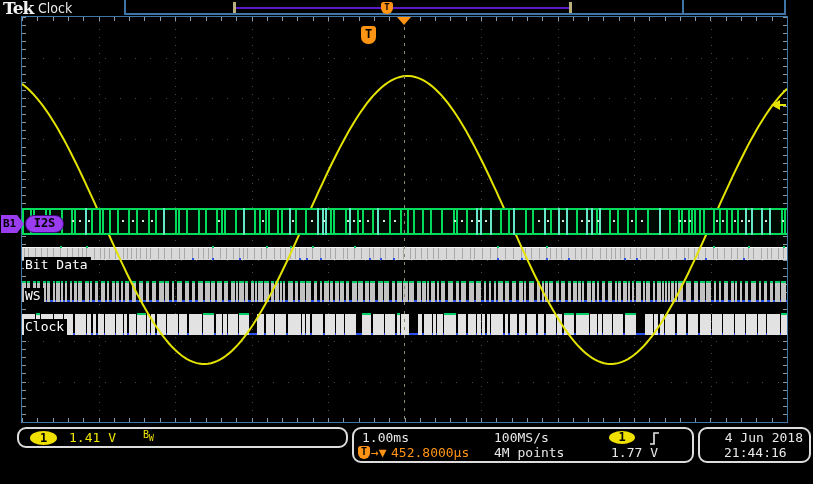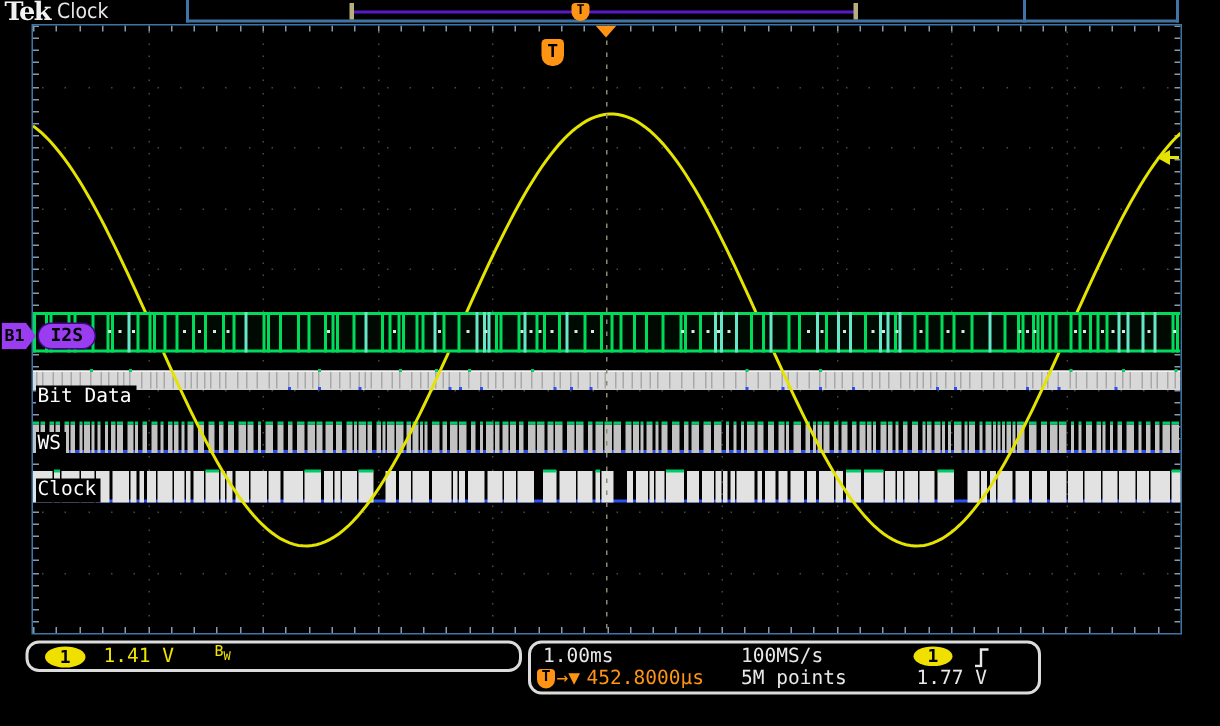--- a/index.html
+++ b/index.html
@@ -1864,18 +1864,22 @@
   <div class="abs rbox" id="horiz-box">
     <span class="abs ro wt" style="left:8px;top:1px;">1.00ms</span>
     <span class="abs ro wt" style="left:140px;top:1px;">100MS/s</span>
     <span class="abs badge" style="left:255px;top:2px;width:26px;height:13px;line-height:13px;">1</span>
     <svg class="abs" style="left:295px;top:2px;" width="12" height="14" viewBox="0 0 12 14">
         <path d="M1,13 h4 v-11 h5" stroke="#e8e8e8" stroke-width="1.6" fill="none"></path>
       </svg>
     <span class="abs t-shield" style="left:4px;top:17px;width:12px;height:13px;font-size:10px;line-height:12px;">T</span>
     <span class="abs ro ot" style="left:17px;top:16px;">→▼</span>
     <span class="abs ro ot" style="left:37px;top:16px;">452.8000µs</span>
-    <span class="abs ro wt" style="left:140px;top:16px;">5M points</span>
+    <span class="abs ro wt" style="left:140px;top:16px;">4M points</span>
     <span class="abs ro wt" style="left:257px;top:16px;">1.77 V</span>
   </div>
 
+  <div class="abs rbox" id="date-box">
+    <span class="abs ro wt" style="right:6px;top:1px;">4 Jun 2018</span>
+    <span class="abs ro wt" style="left:24px;top:16px;">21:44:16</span>
+  </div>
 
 </div>
 
 </body></html>

